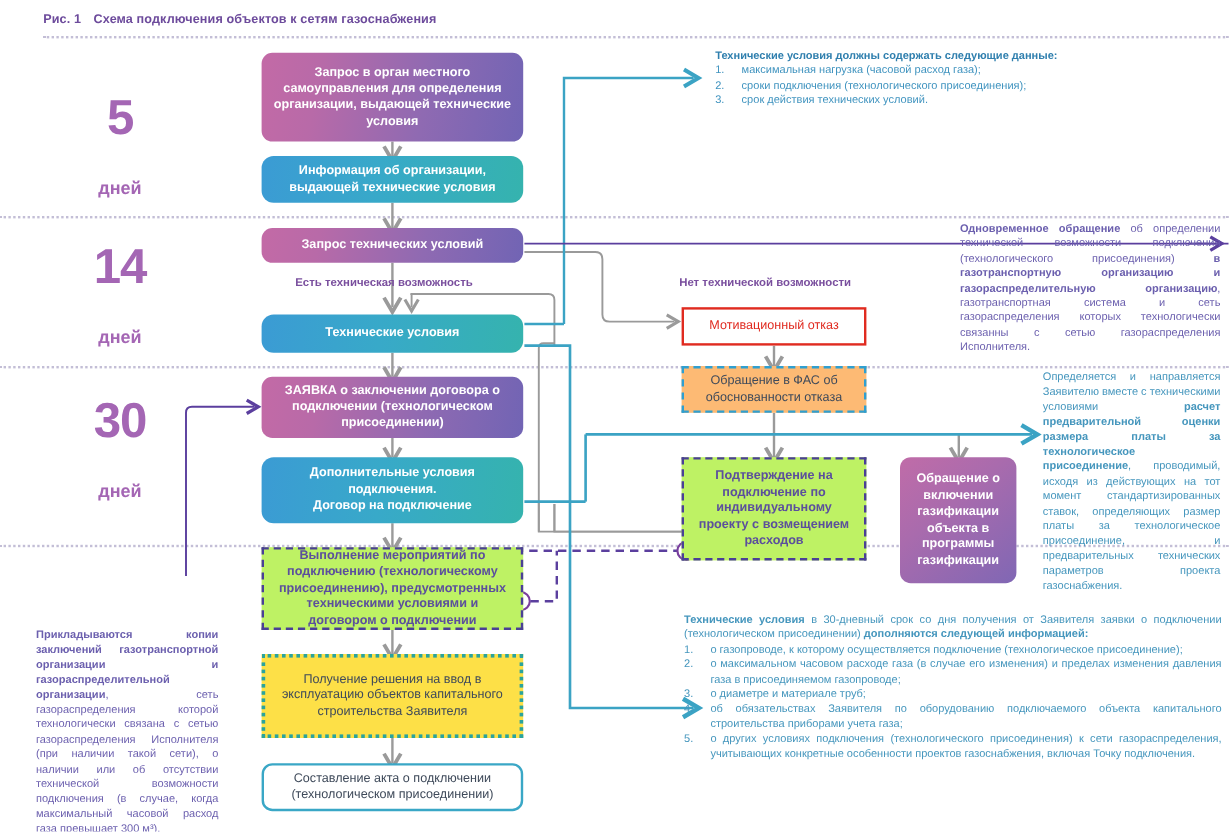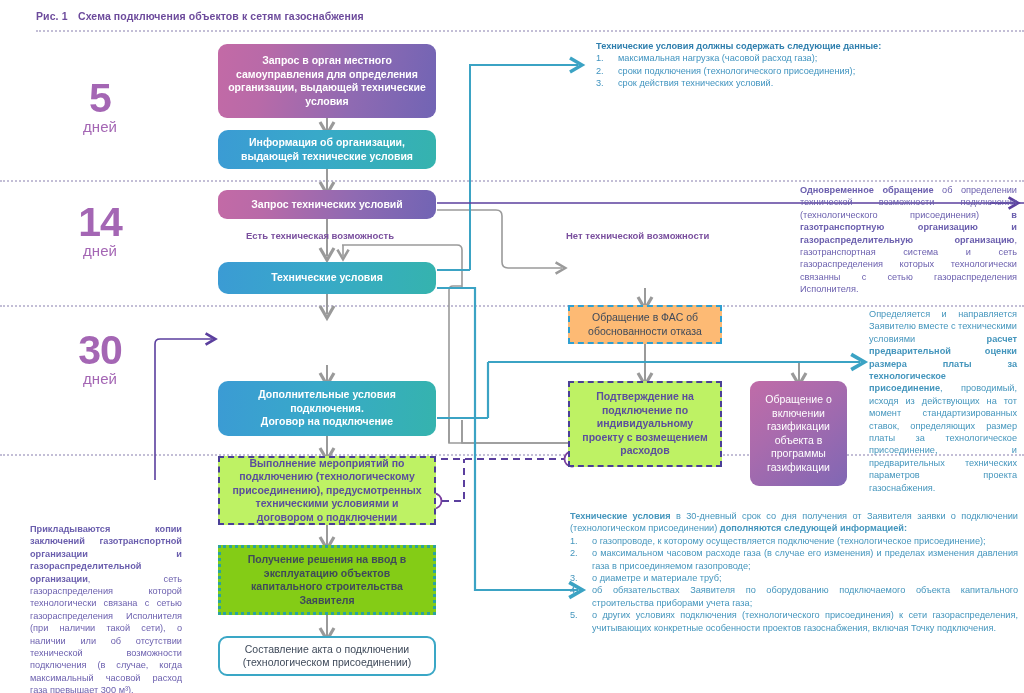--- a/index.html
+++ b/index.html
@@ -15,38 +15,38 @@
   svg.wires{position:absolute;left:0;top:0;width:1024px;height:693px;pointer-events:none;}
 
   
   .fig-head{position:absolute;left:36px;top:10px;font-size:10.5px;font-weight:bold;color:#6d4b9c;letter-spacing:.1px;}
   .fig-head .num{display:inline-block;width:42px;}
   .dotline{position:absolute;height:0;border-top:2px dotted #b9b3cf;opacity:.85;}
 
   
   .dayblock{position:absolute;text-align:center;color:#a466b4;}
   .dayblock .n{font-size:41px;font-weight:bold;line-height:40px;letter-spacing:-1px;}
-  .dayblock .w{font-size:15px;font-weight:normal;line-height:18px;}
+  .dayblock .w{font-size:15px;font-weight:bold;line-height:18px;margin-top:31px;}
 
   
   .box{position:absolute;box-sizing:border-box;display:flex;align-items:center;justify-content:center;
        text-align:center;font-size:10.5px;line-height:13.5px;padding:5px 8px;}
   .box.grad-purple{
     background:linear-gradient(100deg,#c36aa6 0%,#b86aa8 22%,#8f6ab2 62%,#7164b4 100%);
     color:#fff;font-weight:bold;border-radius:9px;}
   .box.grad-blue{
     background:linear-gradient(95deg,#3b9bd4 0%,#38a9c9 45%,#35b3ae 100%);
     color:#fff;font-weight:bold;border-radius:10px;}
   .box.grad-tall{
     background:linear-gradient(140deg,#c06ca8 0%,#a96bad 40%,#8067b4 100%);
-    color:#fff;font-weight:normal;border-radius:9px;text-align:center;}
+    color:#fff;font-weight:bold;border-radius:9px;text-align:center;}
   .box.red{border:2.5px solid #e02b20;color:#e02b20;background:#fff;font-weight:normal;}
   .box.dash-blue{border:2.5px dashed #2f9fd0;color:#3f4a5a;background:#fdba74;font-weight:normal;}
   .box.dash-purple{border:2.5px dashed #4a3f96;color:#5b4f9c;background:#bef264;font-weight:bold;}
-  .box.dot-teal{border:3px dotted #2aa39d;color:#3f4a5a;background:#84cc16;font-weight:bold;}
+  .box.dot-teal{border:3px dotted #2aa39d;color:#3f4a5a;background:#fde047;font-weight:normal;}
   .box.solid-teal{border:2px solid #3aa7c6;color:#3f4a5a;background:#fff;font-weight:normal;border-radius:9px;}
 
   
   .branch{position:absolute;font-size:9.5px;font-weight:bold;color:#7a4f9e;}
 
   
   .panel{position:absolute;font-size:9.2px;line-height:12.4px;}
   .panel.teal{color:#3f93bf;}
   .panel.teal-j{color:#4596bd;text-align:justify;}
   .panel.purple-j{color:#6b5fae;text-align:justify;margin-top:42px;}
@@ -235,30 +235,32 @@
   </svg>
 
   <div class="box grad-purple" style="left:218px;top:44px;width:218px;height:74px;">Запрос в орган местного самоуправления для определения организации, выдающей технические условия</div>
 
   <div class="box grad-blue" style="left:218px;top:130px;width:218px;height:39px;">Информация об организации, выдающей технические условия</div>
 
   <div class="box grad-purple" style="left:218px;top:190px;width:218px;height:29px;">Запрос технических условий</div>
 
   <div class="box grad-blue" style="left:218px;top:262px;width:218px;height:32px;">Технические условия</div>
 
+  <div class="box grad-purple" style="left:218px;top:314px;width:218px;height:51px;">ЗАЯВКА о заключении договора о подключении (технологическом присоединении)</div>
 
   <div class="box grad-blue" style="left:218px;top:381px;width:218px;height:55px;white-space:pre-line;">Дополнительные условия подключения.
 Договор на подключение</div>
 
   <div class="box dash-purple" style="left:218px;top:456px;width:218px;height:69px;">Выполнение мероприятий по подключению (технологическому присоединению), предусмотренных техническими условиями и договором о подключении</div>
 
   <div class="box dot-teal" style="left:218px;top:545px;width:218px;height:70px;">Получение решения на ввод в эксплуатацию объектов капитального строительства Заявителя</div>
 
   <div class="box solid-teal" style="left:218px;top:636px;width:218px;height:40px;">Составление акта о подключении (технологическом присоединении)</div>
 
+  <div class="box red" style="left:568px;top:256px;width:154px;height:32px;">Мотивационный отказ</div>
 
   <div class="box dash-blue" style="left:568px;top:305px;width:154px;height:39px;">Обращение в ФАС об обоснованности отказа</div>
 
   <div class="box dash-purple" style="left:568px;top:381px;width:154px;height:86px;">Подтверждение на подключение по индивидуальному проекту с возмещением расходов</div>
 
   <div class="box grad-tall" style="left:750px;top:381px;width:97px;height:105px;">Обращение о включении газификации объекта в программы газификации</div>
 
   <div class="branch" style="left:246px;top:230px;">Есть техническая возможность</div>
   <div class="branch" style="left:566px;top:230px;">Нет технической возможности</div>
 

